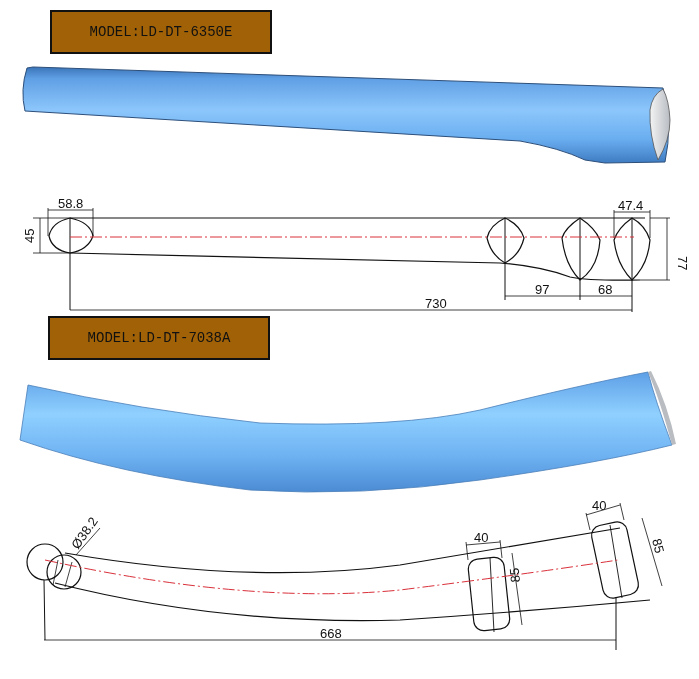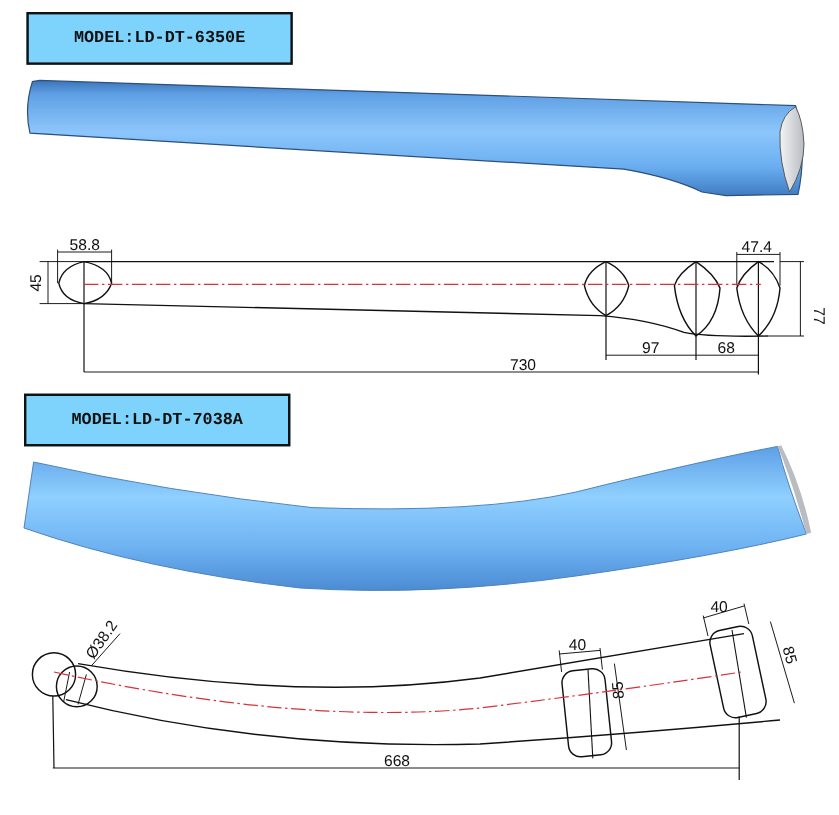--- a/index.html
+++ b/index.html
@@ -1,20 +1,20 @@
 <!DOCTYPE html>
 <html><head>
 <meta charset="utf-8">
 <style>
   html, body { margin:0; padding:0; background:#ffffff; }
   body { width:699px; height:679px; position:relative; overflow:hidden; font-family:"Liberation Sans", sans-serif; }
-  .model-box { position:absolute; border:2px solid #111; background:#7dd3fc; display:flex; align-items:center; justify-content:center;
-    font-family:"Liberation Mono", monospace; font-weight:bold; font-size:14px; color:#111; letter-spacing:0; }
+  .model-box { position:absolute; border:2px solid #111; background:#a16207; display:flex; align-items:center; justify-content:center;
+    font-family:"Liberation Mono", monospace; font-weight:normal; font-size:14px; color:#111; letter-spacing:0;margin-left:28px; }
   #model1 { left:22px; top:10px; width:218px; height:40px; }
-  #model2 { left:20px; top:328px; width:218px; height:40px;justify-content:center; }
+  #model2 { left:20px; top:316px; width:218px; height:40px;justify-content:center; }
   svg { position:absolute; left:0; top:0; }
   .dim { font-family:"Liberation Sans", sans-serif; font-size:13px; fill:#111; }
 </style>
 </head>
 <body>
 
 <div id="model1" class="model-box">
   <span>MODEL:LD-DT-6350E</span>
 </div>
 

